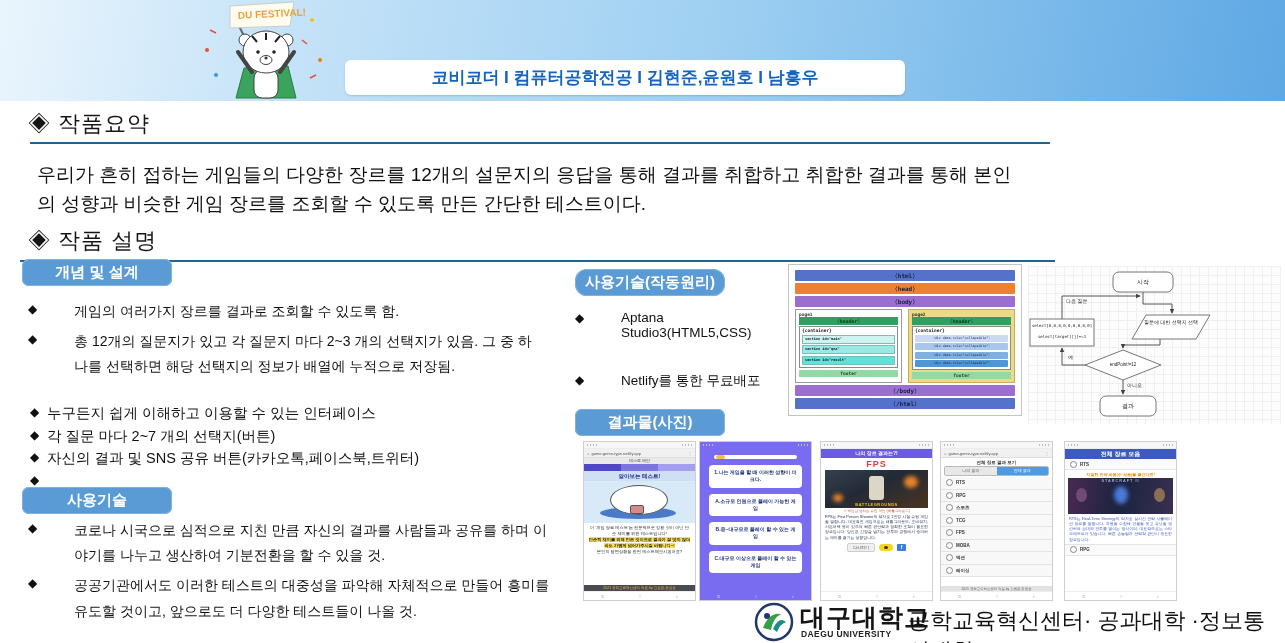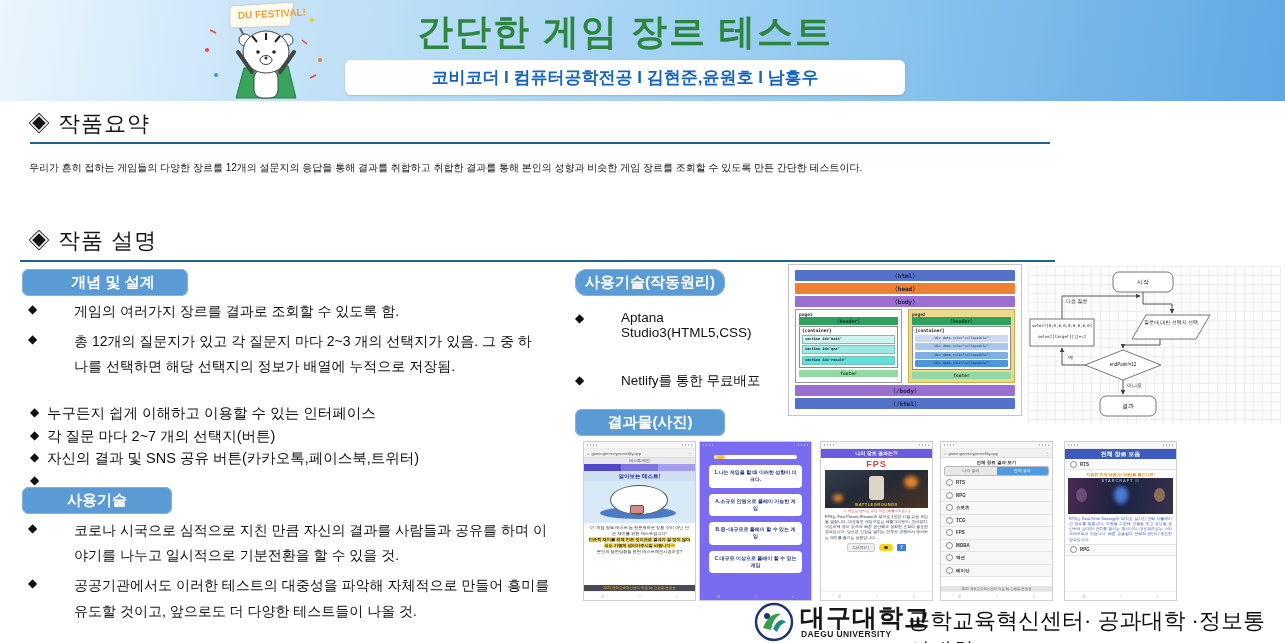--- a/index.html
+++ b/index.html
@@ -14,21 +14,21 @@
                font-size:36px; font-weight:bold; color:#2e8540; letter-spacing:2px; }
   .hdr-sub { position:absolute; left:345px; top:60px; width:560px; background:#fff;
              border-radius:6px; padding:6px 0; text-align:center; color:#1565c0;
              font-weight:bold; font-size:17px; box-shadow:0 1px 2px rgba(0,0,0,.15); }
   .mascot { position:absolute; left:192px; top:0px; }
 
   
   .sec-head { position:absolute; font-size:22px; color:#151515; letter-spacing:1px; }
   .hrule { position:absolute; border-top:2px solid #1f6391; height:0; }
 
-  .sum-body { position:absolute; left:29px; top:160px; width:985px; font-size:10px;
+  .sum-body { position:absolute; left:37px; top:160px; width:985px; font-size:19px;
               line-height:1.55; color:#111; }
 
   
   .pill { position:absolute; width:150px; background:#5b9bd5; color:#fff; text-align:center;
           font-size:15px; font-weight:bold; padding:4px 0; border-radius:7px;
           box-shadow:inset 0 0 0 1px #7fb2e0; }
 
   
   .bl { position:absolute; color:#111; }
   .row { display:flex; margin-bottom:5px; }
@@ -201,32 +201,31 @@
         <circle cx="74" cy="58" r="1.5" fill="#333"></circle>
         <line x1="60" y1="72" x2="46" y2="52" stroke="#444" stroke-width="4" stroke-linecap="round"></line>
         <line x1="88" y1="72" x2="102" y2="52" stroke="#444" stroke-width="4" stroke-linecap="round"></line>
         <circle cx="15" cy="50" r="2" fill="#e74c3c"></circle>
           <circle cx="120" cy="20" r="2" fill="#f1c40f"></circle>
         <circle cx="128" cy="60" r="2" fill="#e67e22"></circle>
           <circle cx="24" cy="75" r="2" fill="#3498db"></circle>
         <path d="M18,30 l6,3 M118,78 l6,-3 M110,40 l5,4" stroke="#e74c3c" stroke-width="1.5"></path>
       </svg>
     </div>
-    <div class="hdr-title">간단한 게임 장르 테스트</div>
     <div class="hdr-sub">코비코더 I 컴퓨터공학전공 I 김현준,윤원호 I 남흥우</div>
   </div>
 
   <div class="sec-head" style="left:28px; top:109px;">◈ 작품요약</div>
   <div class="hrule" style="left:30px; top:142px; width:1020px;"></div>
   <div class="sum-body">우리가 흔히 접하는 게임들의 다양한 장르를 12개의 설문지의 응답을 통해 결과를 취합하고 취합한 결과를 통해 본인의 성향과 비슷한 게임 장르를 조회할 수 있도록 만든 간단한 테스트이다.</div>
 
   <div class="sec-head" style="left:28px; top:226px;text-align:center;">◈ 작품 설명</div>
   <div class="hrule" style="left:20px; top:260px; width:1035px;"></div>
 
-  <div class="pill" style="left:22px; top:269px;padding-left:16px;">개념 및 설계</div>
+  <div class="pill" style="left:22px; top:259px;">개념 및 설계</div>
   <div class="bl" style="left:28px; top:299px; width:520px;">
     <div class="row">
       <span class="d-wide">◆</span>
       <span class="t-wide">게임의 여러가지 장르를 결과로 조회할 수 있도록 함.</span>
     </div>
     <div class="row">
       <span class="d-wide">◆</span>
       <span class="t-wide" style="width:470px;">총 12개의 질문지가 있고 각 질문지 마다 2~3 개의 선택지가 있음. 그 중 하나를 선택하면  해당 선택지의 정보가 배열에 누적으로 저장됨.</span>
     </div>
   </div>
@@ -246,21 +245,21 @@
     </div>
     <div class="row" style="margin-bottom:2px;">
       <span class="d-tight">◆</span>
     </div>
   </div>
 
   <div class="pill" style="left:22px; top:487px;">사용기술</div>
   <div class="bl" style="left:28px; top:518px; width:530px;">
     <div class="row">
       <span class="d-wide">◆</span>
-      <span class="t-wide" style="width:480px;">코로나 시국으로 심적으로 지친 만큼 자신의 결과를 사람들과 공유를 하며 이야기를 나누고 일시적으로 기분전환을 할 수 있을 것.</span>
+      <span class="t-wide" style="width:480px;">코로나 시국으로 심적으로 지친 만큼 자신의 결과를 사람들과 공유를 하며 이야기를 나누고 생산하여 기분전환을 할 수 있을 것.</span>
     </div>
     <div class="row">
       <span class="d-wide">◆</span>
       <span class="t-wide" style="width:480px;">공공기관에서도 이러한 테스트의 대중성을 파악해 자체적으로 만들어 흥미를 유도할 것이고, 앞으로도 더 다양한 테스트들이 나올 것.</span>
     </div>
   </div>
 
   <div class="pill" style="left:575px; top:269px;border-radius:12px;">사용기술(작동원리)</div>
   <div class="bl" style="left:575px; top:308px; width:215px;">
     <div class="row" style="margin-bottom:30px;">

